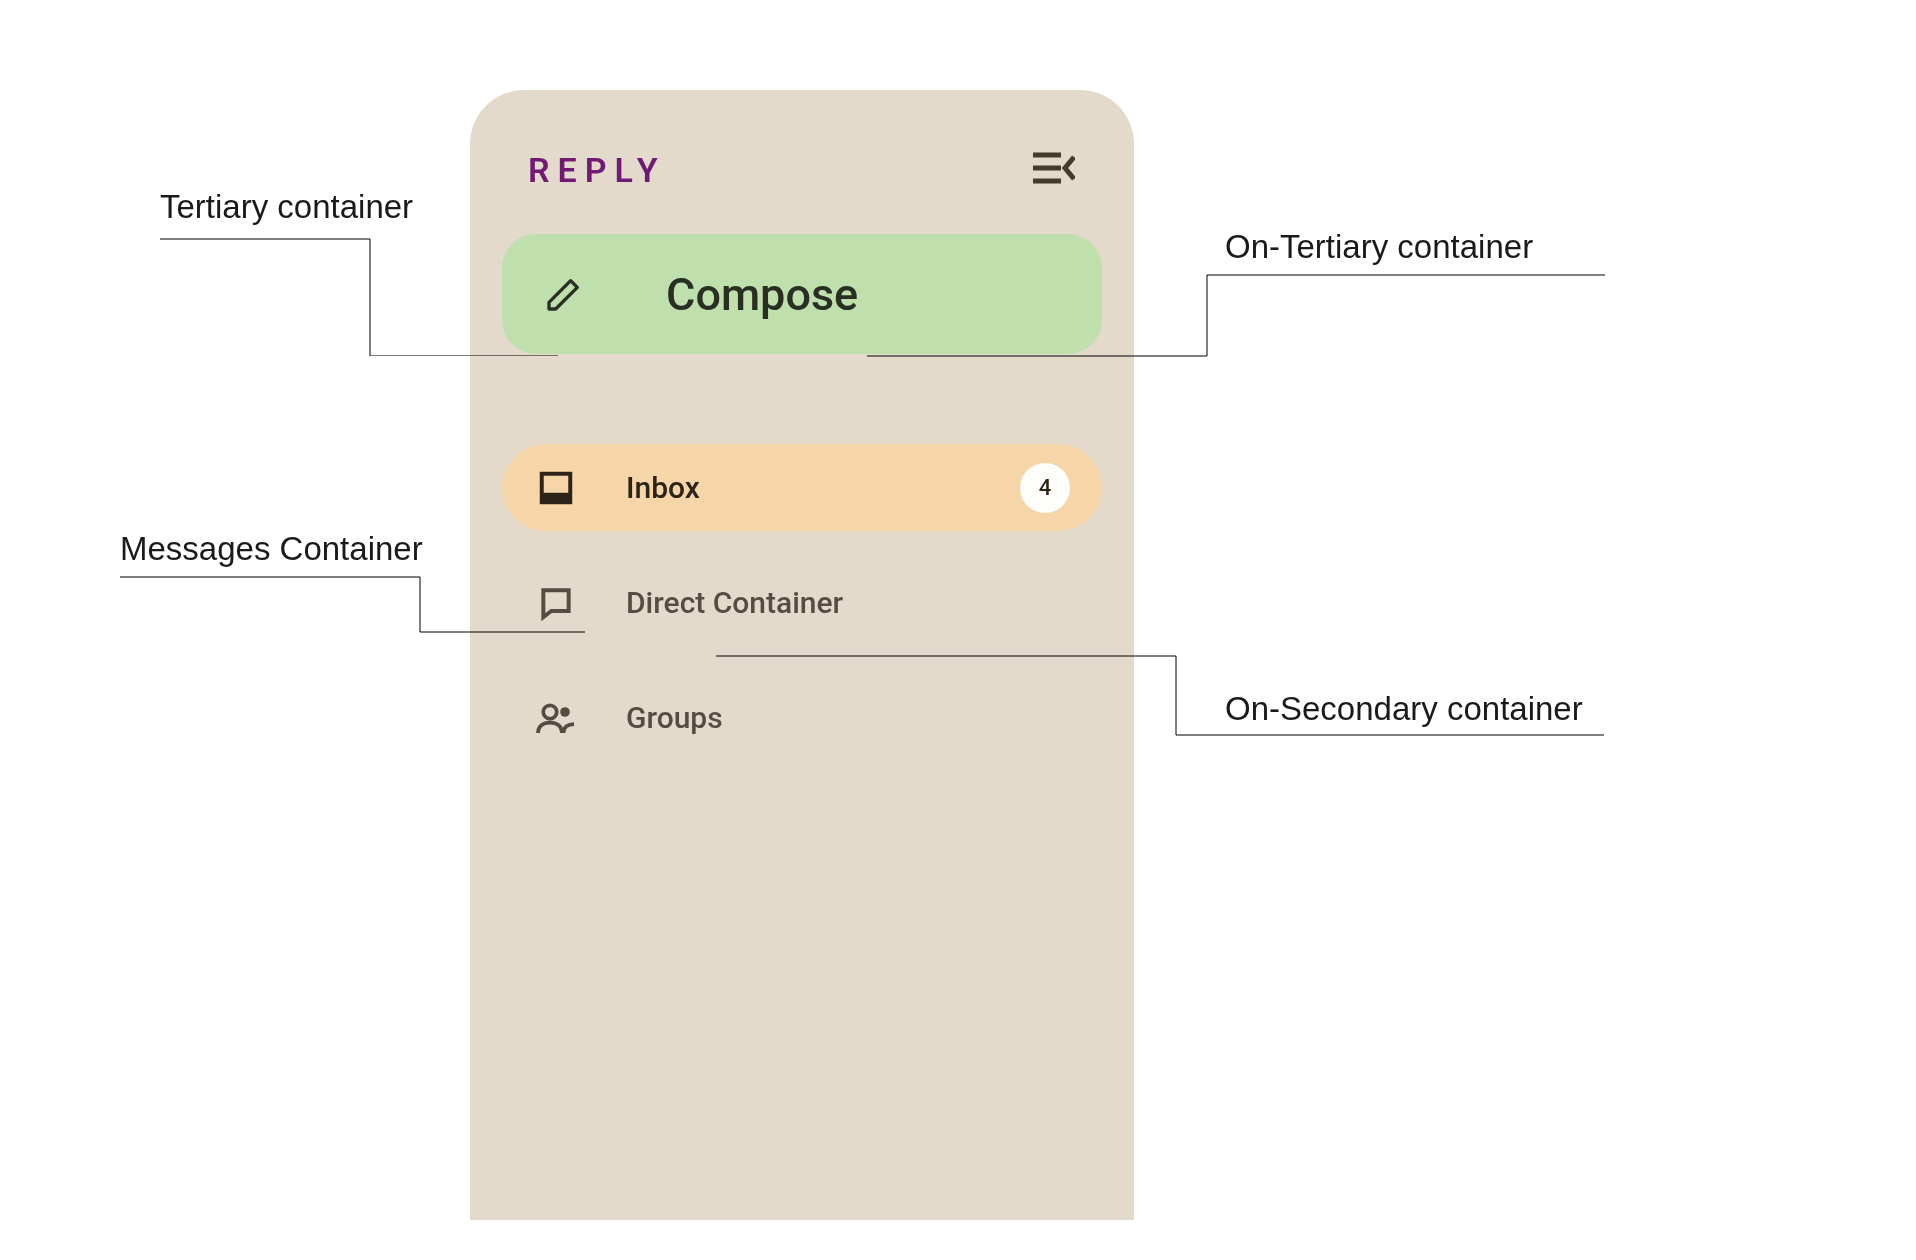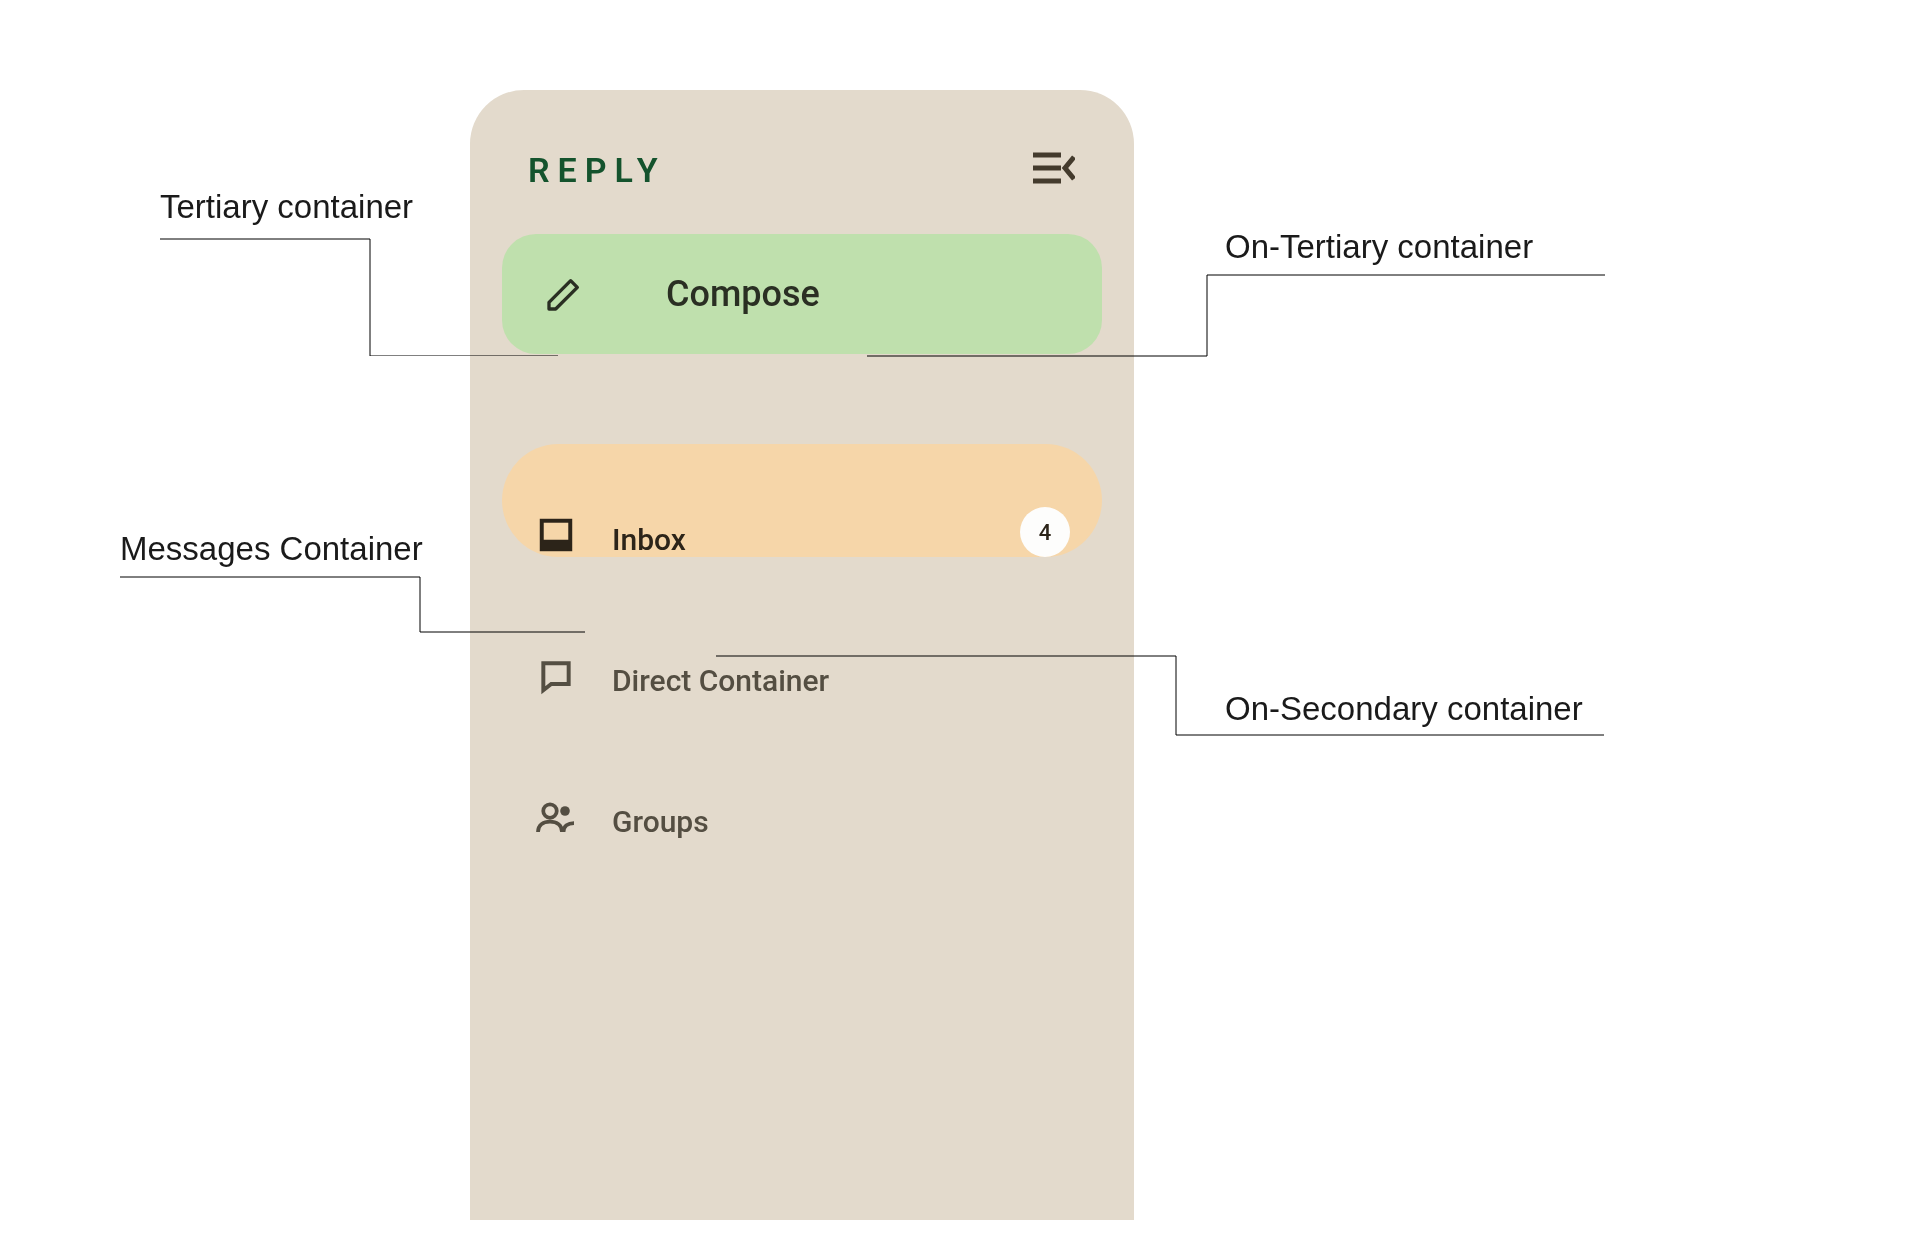--- a/index.html
+++ b/index.html
@@ -21,21 +21,21 @@
     padding: 60px 32px 0 32px;
   }
   .drawer-header {
     display: flex;
     justify-content: space-between;
     align-items: center;
     padding: 0 26px;
     margin-bottom: 44px;
   }
   .brand {
-    color: #14532d;
+    color: #701a75;
     font-size: 34px;
     font-weight: 600;
     letter-spacing: 8px;
   }
   .menu-collapse {
     width: 44px;
     height: 40px;
     display: flex;
     align-items: center;
     justify-content: center;
@@ -48,30 +48,30 @@
     border-radius: 34px;
     display: flex;
     align-items: center;
     padding: 0 40px;
     gap: 80px;
     cursor: pointer;
     margin-bottom: 90px;
   }
   .compose-label {
     color: #2a2f23;
-    font-size: 36px;
+    font-size: 45px;
     font-weight: 500;
   }
   .nav-item {
     width: 100%;
-    height: 113px;
+    height: 87px;
     display: flex;
-    align-items: flex-end;
+    align-items: center;
     padding: 0 32px;
-    gap: 34px;
+    gap: 48px;
     cursor: pointer;
     margin-bottom: 28px;
     border-radius: 60px;
   }
   .nav-item.active {
     background: #f6d6a9;
   }
   .nav-label {
     color: #544e42;
     font-size: 30px;

